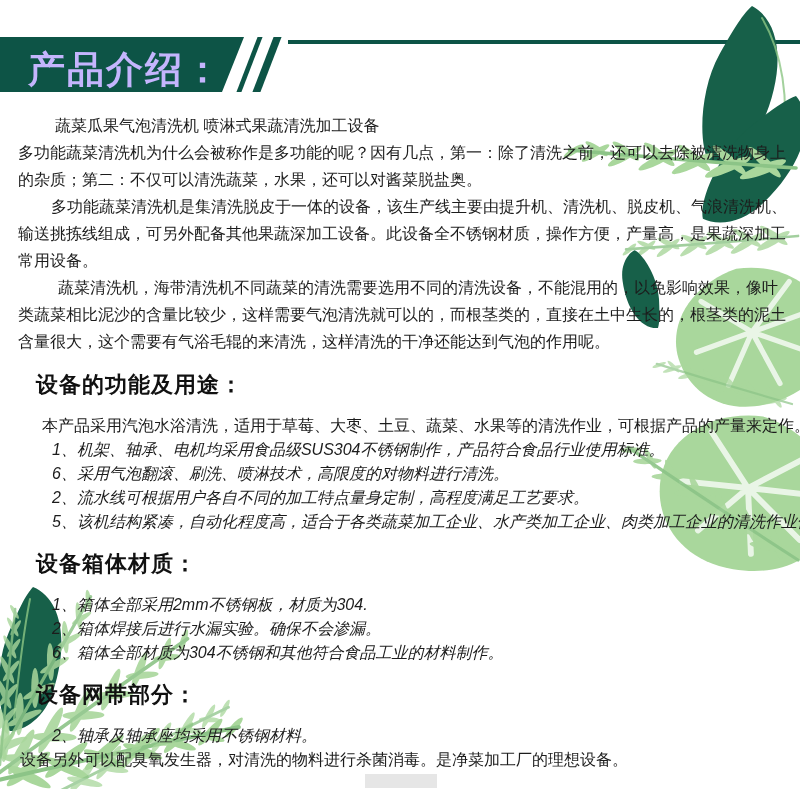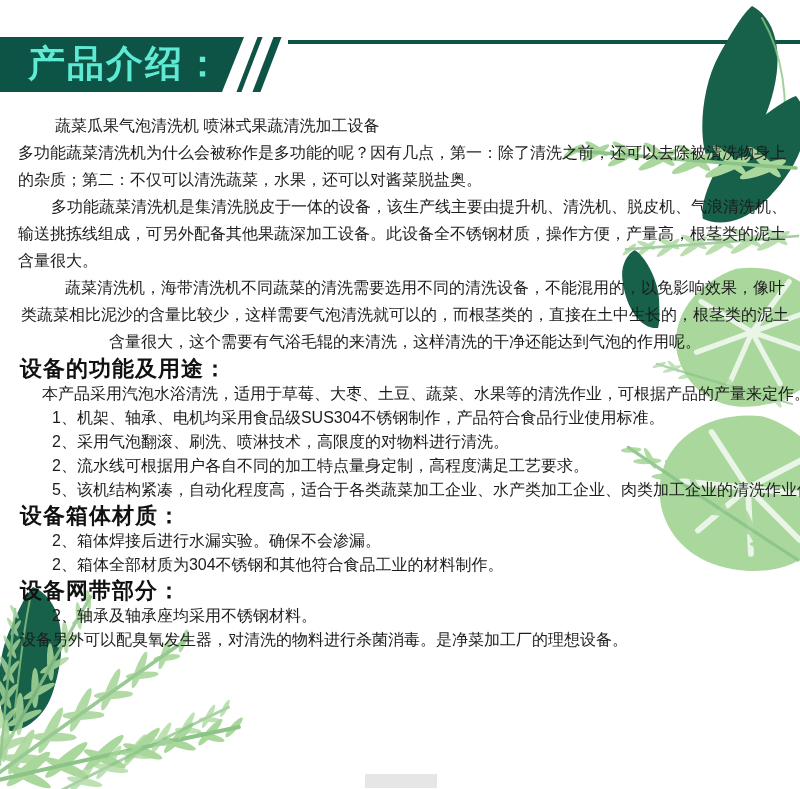--- a/index.html
+++ b/index.html
@@ -9,38 +9,38 @@
     --leaf-light:#a9d79c;
     --ink:#1c1c1c;
   }
   html,body{margin:0;padding:0;}
   body{font-family:"Liberation Sans","DejaVu Sans",sans-serif;background:#ffffff;}
   .page{position:relative;width:800px;height:789px;background:#fff;overflow:hidden;}
 
   
   .band{position:absolute;left:0;top:37px;width:244px;height:55px;background:var(--green);
         clip-path:polygon(0 0,100% 0,calc(100% - 22px) 100%,0 100%);z-index:1;}
-  .band h1{margin:0;padding:3px 0 0 28px;font-size:37px;line-height:48px;font-weight:bold;
-           color:#5eead4;letter-spacing:2px;white-space:nowrap;}
+  .band h1{margin:0;padding:9px 0 0 28px;font-size:37px;line-height:48px;font-weight:bold;
+           color:#c4b5fd;letter-spacing:2px;white-space:nowrap;}
   .stripe{position:absolute;top:37px;height:55px;background:var(--green);transform:skewX(-21deg);z-index:1;}
   .stripe.s1{left:247px;width:5px;}
   .stripe.s2{left:263px;width:8px;}
   .rule{position:absolute;left:288px;right:0;top:40px;height:4px;background:var(--green);z-index:1;}
 
   
   .main{position:absolute;left:0;top:112px;width:800px;padding:0 8px 0 18px;box-sizing:border-box;
         color:var(--ink);z-index:3;}
   .main p{margin:0;}
   .intro p{font-size:16px;line-height:27px;}
   .p-first{text-indent:37px;}
   .p-i2{text-indent:33px;}
-  .p-i25{text-indent:40px;text-align:center;}
-  h2.sec{margin:0;font-size:22px;line-height:27px;font-weight:bold;color:#111;letter-spacing:1px;padding-left:2px;}
+  .p-i25{text-indent:40px;}
+  h2.sec{margin:16px;font-size:22px;line-height:27px;font-weight:bold;color:#111;letter-spacing:1px;padding-left:2px;}
   .sec-intro{font-size:16px;line-height:24px;padding-left:24px;white-space:nowrap;}
-  .li{font-size:16px;line-height:24px;padding-left:34px;white-space:nowrap;}
+  .li{font-size:16px;line-height:24px;padding-left:34px;white-space:nowrap;font-style:italic;}
   .footer-line{font-size:16px;line-height:24px;padding-left:2px;white-space:nowrap;}
 
   
   .deco{position:absolute;z-index:2;pointer-events:none;}
   .deco-tr{top:0;right:0;}
   .deco-bl{left:0;bottom:0;}
   .stem{fill:none;stroke:var(--leaf-mid);stroke-width:2.5;stroke-linecap:round;}
   .leaflets ellipse{fill:var(--leaf-light);}
   .dl{fill:var(--leaf-dark);}
   .mons{fill:var(--leaf-light);}
@@ -107,34 +107,35 @@
     <use href="#frond" transform="translate(-4,246) rotate(-27) scale(1.5)" opacity="0.9"></use>
     <use href="#frond" transform="translate(-6,238) rotate(-52) scale(1.25)" opacity="0.85"></use>
     <use href="#frond" transform="translate(0,236) rotate(-76) scale(1.0)" opacity="0.8"></use>
     <use href="#frond" transform="translate(60,262) rotate(-18) scale(1.2)" opacity="0.75"></use>
   </svg>
 
   <div class="main">
     <div class="intro">
       <p class="p-first">蔬菜瓜果气泡清洗机 喷淋式果蔬清洗加工设备</p>
       <p>多功能蔬菜清洗机为什么会被称作是多功能的呢？因有几点，第一：除了清洗之前，还可以去除被清洗物身上的杂质；第二：不仅可以清洗蔬菜，水果，还可以对酱菜脱盐奥。</p>
-      <p class="p-i2">多功能蔬菜清洗机是集清洗脱皮于一体的设备，该生产线主要由提升机、清洗机、脱皮机、气浪清洗机、输送挑拣线组成，可另外配备其他果蔬深加工设备。此设备全不锈钢材质，操作方便，产量高，根茎类的泥土含量很大。</p>
+      <p class="p-i2">多功能蔬菜清洗机是集清洗脱皮于一体的设备，该生产线主要由提升机、清洗机、脱皮机、气浪清洗机、输送挑拣线组成，可另外配备其他果蔬深加工设备。此设备全不锈钢材质，操作方便，产量高，是果蔬深加工常用设备。</p>
       <p class="p-i25">蔬菜清洗机，海带清洗机不同蔬菜的清洗需要选用不同的清洗设备，不能混用的，以免影响效果，像叶类蔬菜相比泥沙的含量比较少，这样需要气泡清洗就可以的，而根茎类的，直接在土中生长的，根茎类的泥土含量很大，这个需要有气浴毛辊的来清洗，这样清洗的干净还能达到气泡的作用呢。</p>
     </div>
 
     <h2 class="sec">设备的功能及用途：</h2>
     <p class="sec-intro">本产品采用汽泡水浴清洗，适用于草莓、大枣、土豆、蔬菜、水果等的清洗作业，可根据产品的产量来定作。</p>
     <p class="li">1、机架、轴承、电机均采用食品级SUS304不锈钢制作，产品符合食品行业使用标准。</p>
-    <p class="li">2、采用气泡翻滚、刷洗、喷淋技术，高限度的对物料进行清洗。</p>
+    <p class="li">6、采用气泡翻滚、刷洗、喷淋技术，高限度的对物料进行清洗。</p>
     <p class="li">2、流水线可根据用户各自不同的加工特点量身定制，高程度满足工艺要求。</p>
     <p class="li">5、该机结构紧凑，自动化程度高，适合于各类蔬菜加工企业、水产类加工企业、肉类加工企业的清洗作业使用。</p>
 
     <h2 class="sec">设备箱体材质：</h2>
+    <p class="li">1、箱体全部采用2mm不锈钢板，材质为304.</p>
     <p class="li">2、箱体焊接后进行水漏实验。确保不会渗漏。</p>
-    <p class="li">2、箱体全部材质为304不锈钢和其他符合食品工业的材料制作。</p>
+    <p class="li">6、箱体全部材质为304不锈钢和其他符合食品工业的材料制作。</p>
 
     <h2 class="sec">设备网带部分：</h2>
     <p class="li">2、轴承及轴承座均采用不锈钢材料。</p>
     <p class="footer-line">设备另外可以配臭氧发生器，对清洗的物料进行杀菌消毒。是净菜加工厂的理想设备。</p>
   </div>
 
   <div class="watermark"></div>
 </div>
 
 </body></html>

